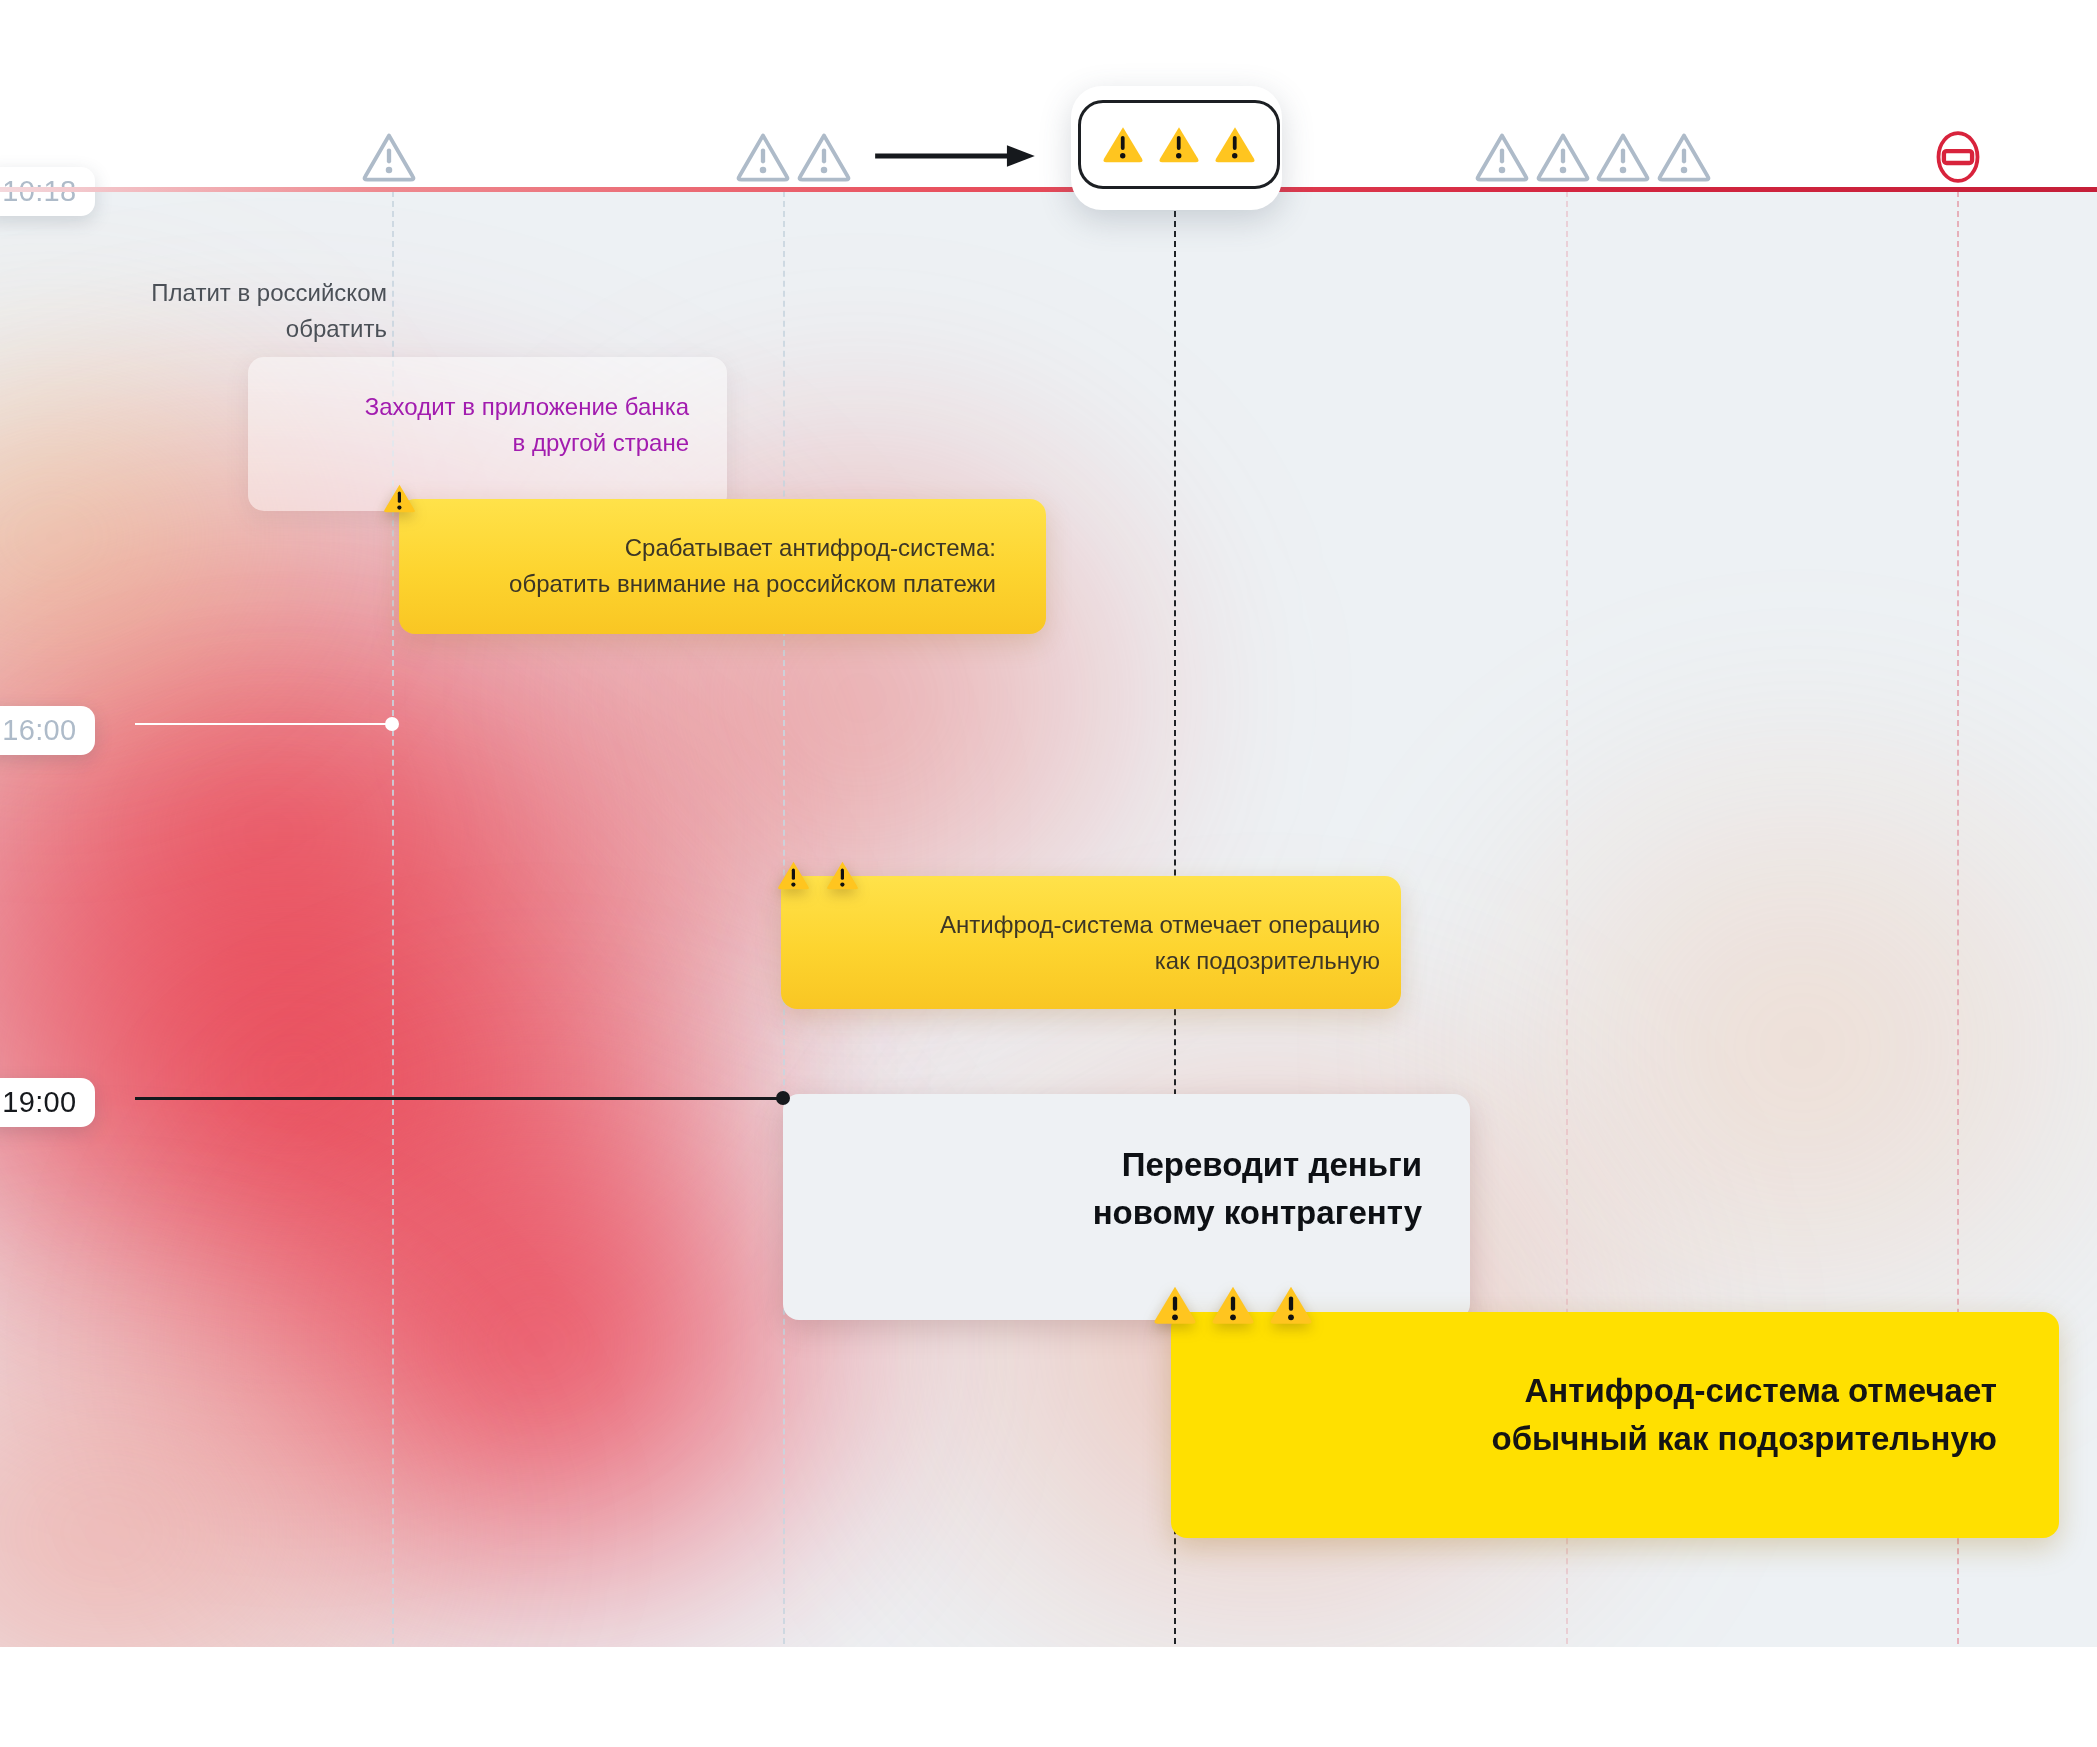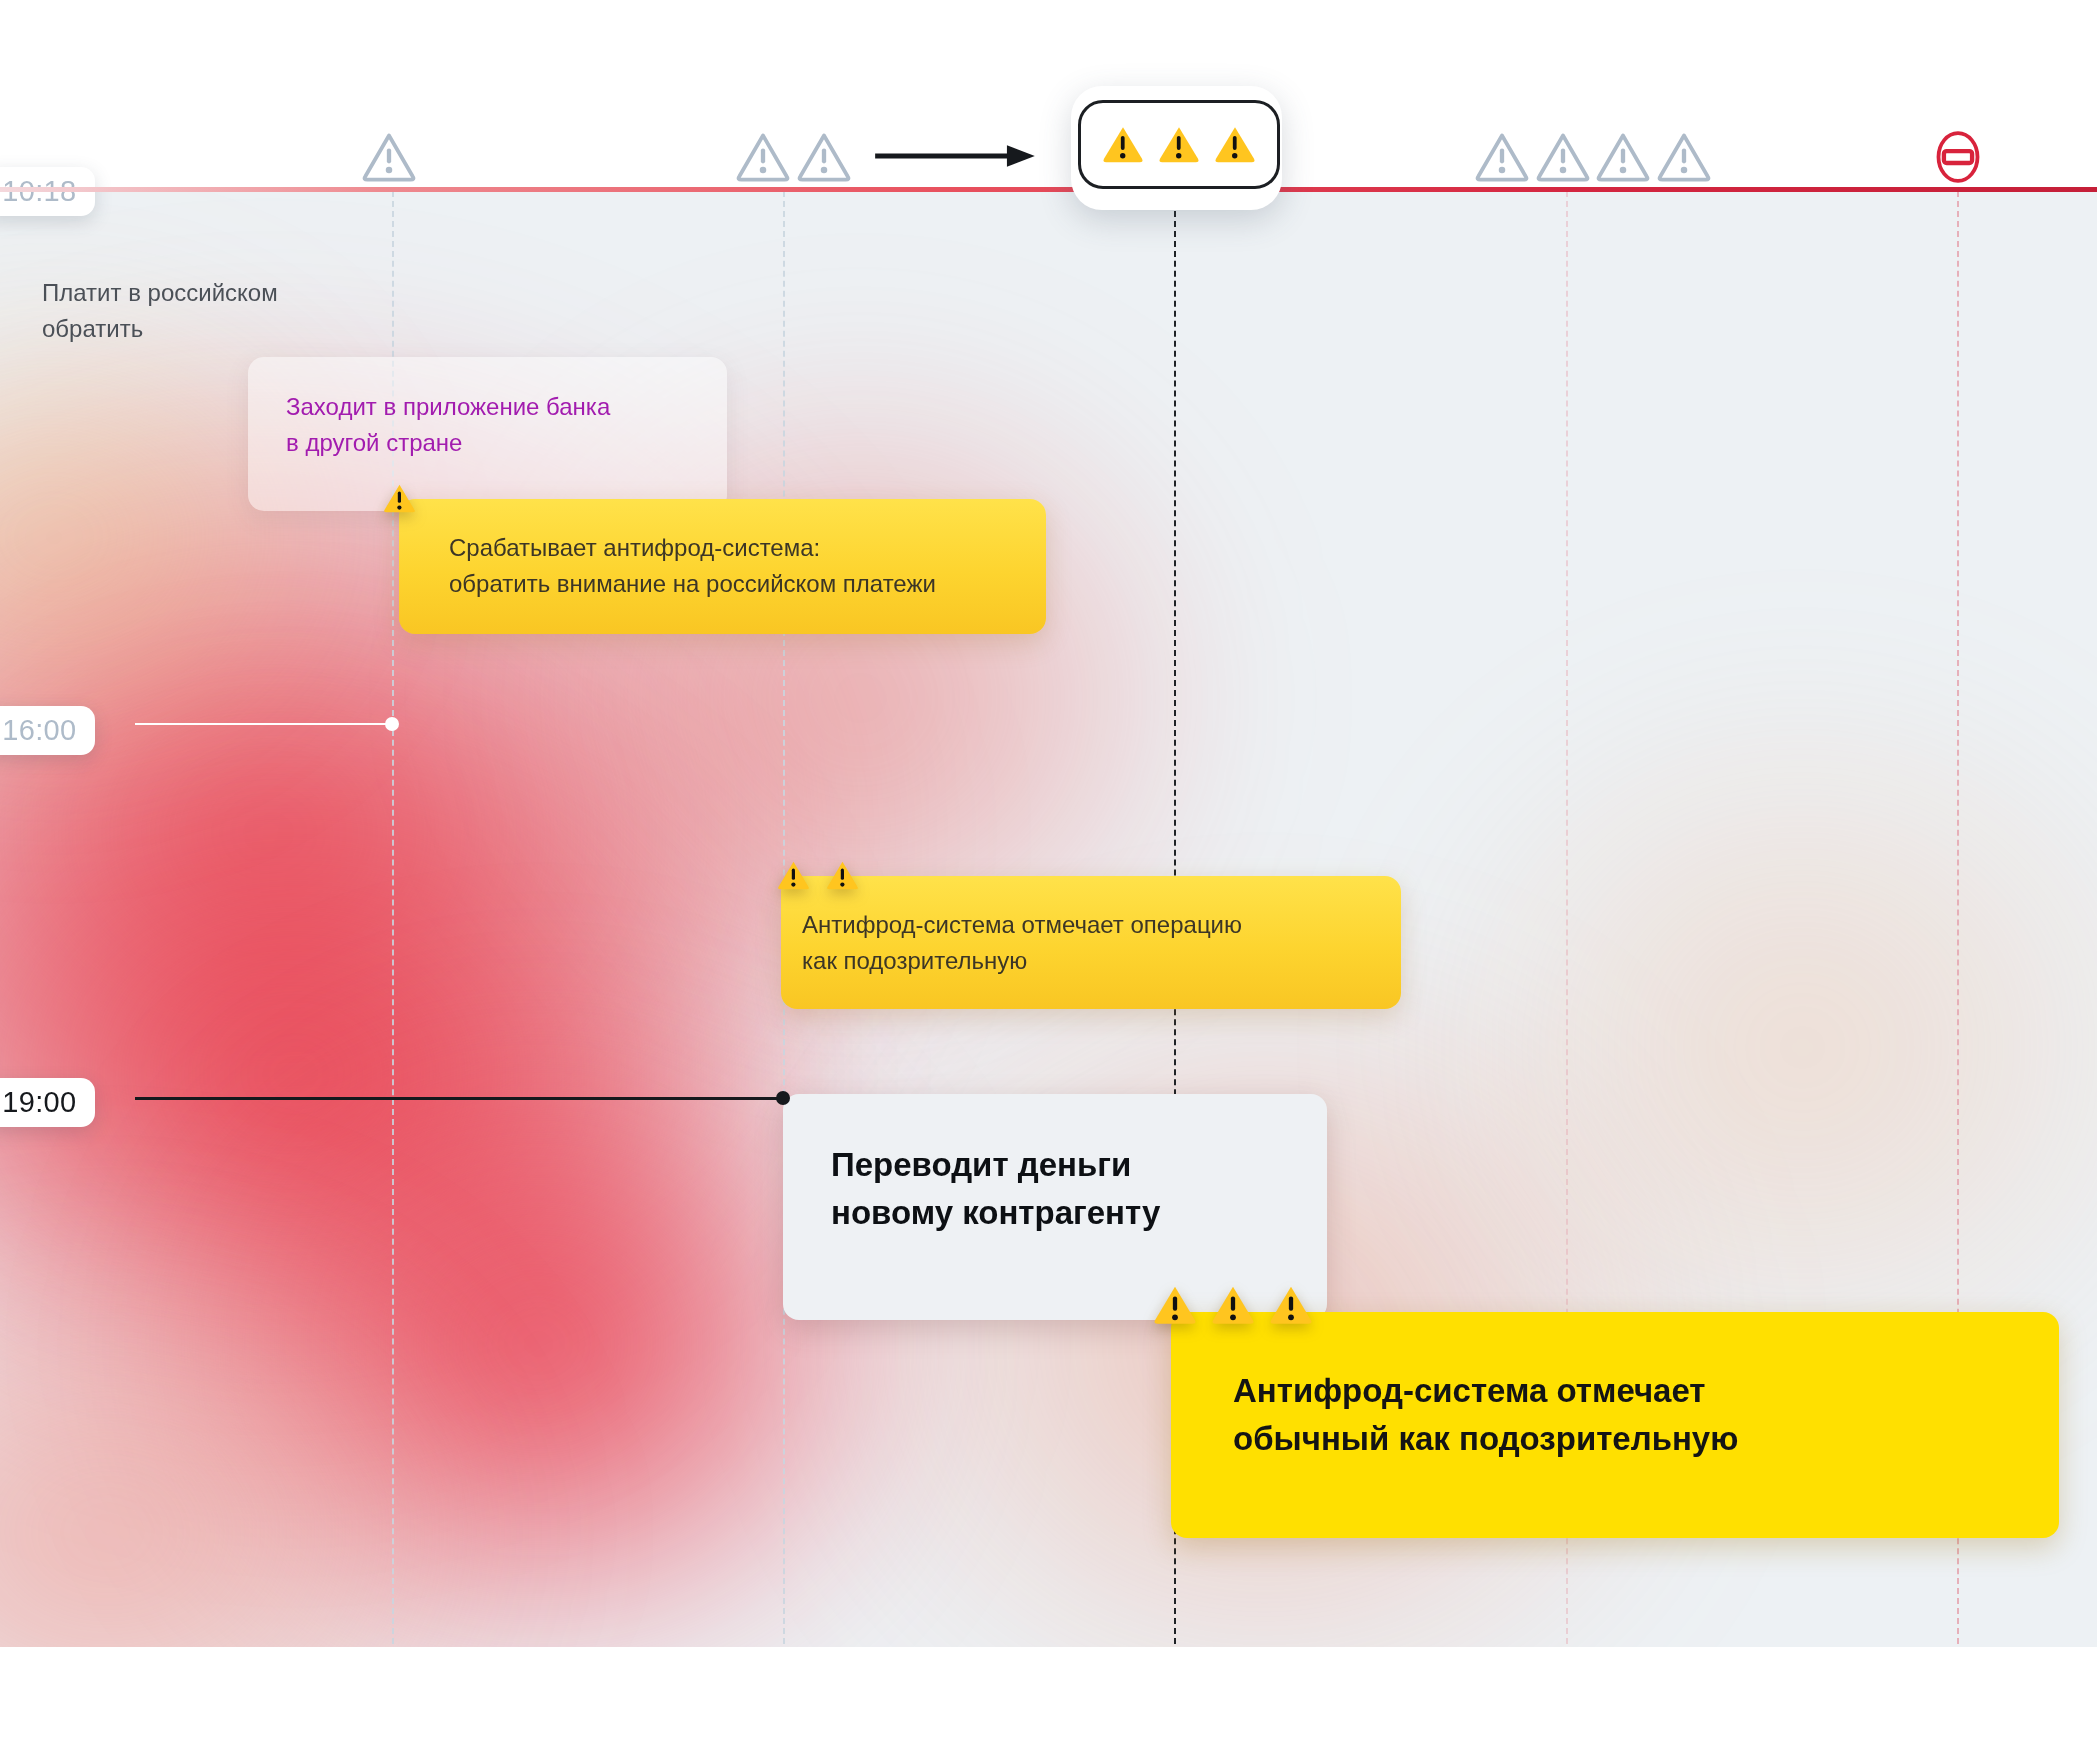--- a/index.html
+++ b/index.html
@@ -79,21 +79,21 @@
   .time-chip.dark{color:#16191d;}
 
   .time-rail{position:absolute;height:0;z-index:25;}
   .time-rail.white{border-top:2.7px solid #ffffff;}
   .time-rail.black{border-top:3.8px solid #16191d;}
   .rail-dot{position:absolute;border-radius:50%;z-index:27;}
   .rail-dot.white{background:#ffffff;width:14px;height:14px;}
   .rail-dot.black{background:#16191d;width:14px;height:14px;}
 
   
-  .card{position:absolute;border-radius:16px;box-sizing:border-box;z-index:20;}
+  .card{position:absolute;border-radius:16px;box-sizing:border-box;z-index:20;text-align:right;}
   .card .line{display:block;}
 
   .card.plain{
     background:rgba(255,255,255,.42);
     color:#4b5057;
   }
   .card.ghost{
     background:rgba(255,255,255,.45);
     color:#a21caf;
     box-shadow:0 7.5px 25px rgba(110,80,80,.10);
@@ -292,21 +292,21 @@
       <rect x="27.8" y="16" width="6" height="21" rx="3" fill="#111"></rect>
       <circle cx="30.8" cy="46" r="4" fill="#111"></circle>
     </svg>
   </div>
 
   <div class="card yellow t-38" style="left:781px;top:876px;width:620px;height:133px;padding:31px 21px;">
     <span class="line">Антифрод-система отмечает операцию</span>
     <span class="line">как подозрительную</span>
   </div>
 
-  <div class="card solid t-54" style="left:783px;top:1094px;width:544px;height:226px;padding:47px 48px;">
+  <div class="card solid t-54" style="left:783px;top:1094px;width:687px;height:226px;padding:47px 48px;">
     <span class="line">Переводит деньги</span>
     <span class="line">новому контрагенту</span>
   </div>
   <div class="warn-row" style="left:1153px;top:1285px;gap:14px;">
     <svg class="warn-tri" width="44" height="41" viewBox="0 0 82 76">
       <path d="M41 3 L78 65 Q82 72 74 72 L8 72 Q0 72 4 65 Z" fill="#ffc51f"></path>
       <rect x="37" y="21" width="8" height="27" rx="4" fill="#111"></rect>
       <circle cx="41" cy="60" r="5.4" fill="#111"></circle>
     </svg>
     <svg class="warn-tri" width="44" height="41" viewBox="0 0 82 76">

